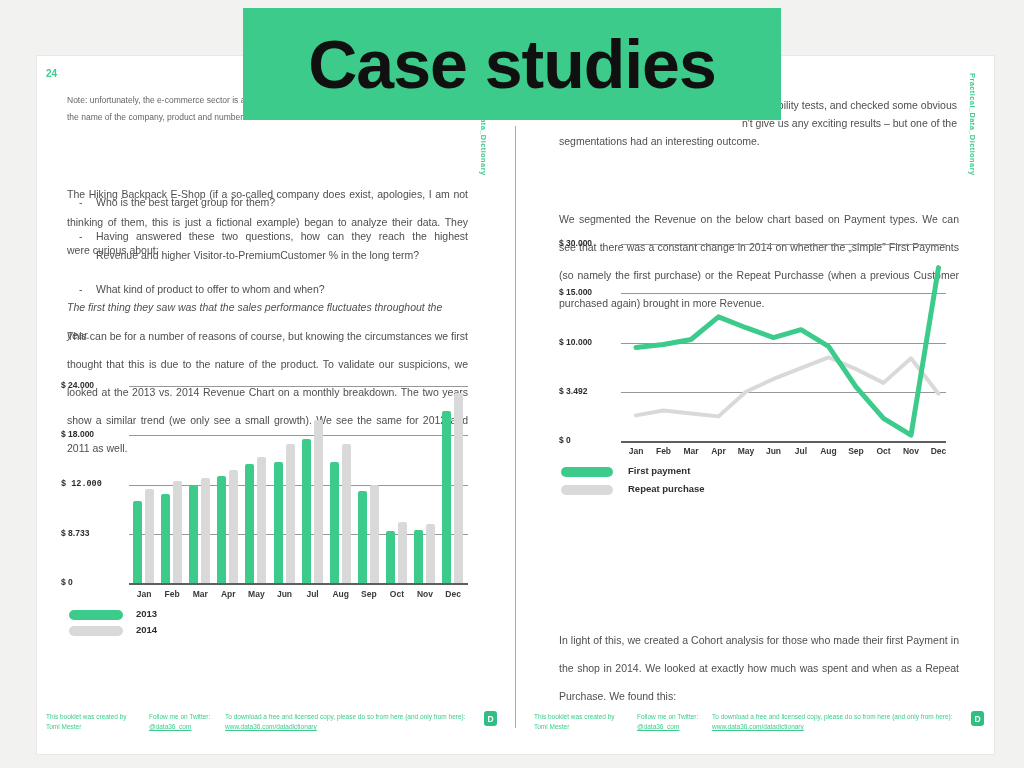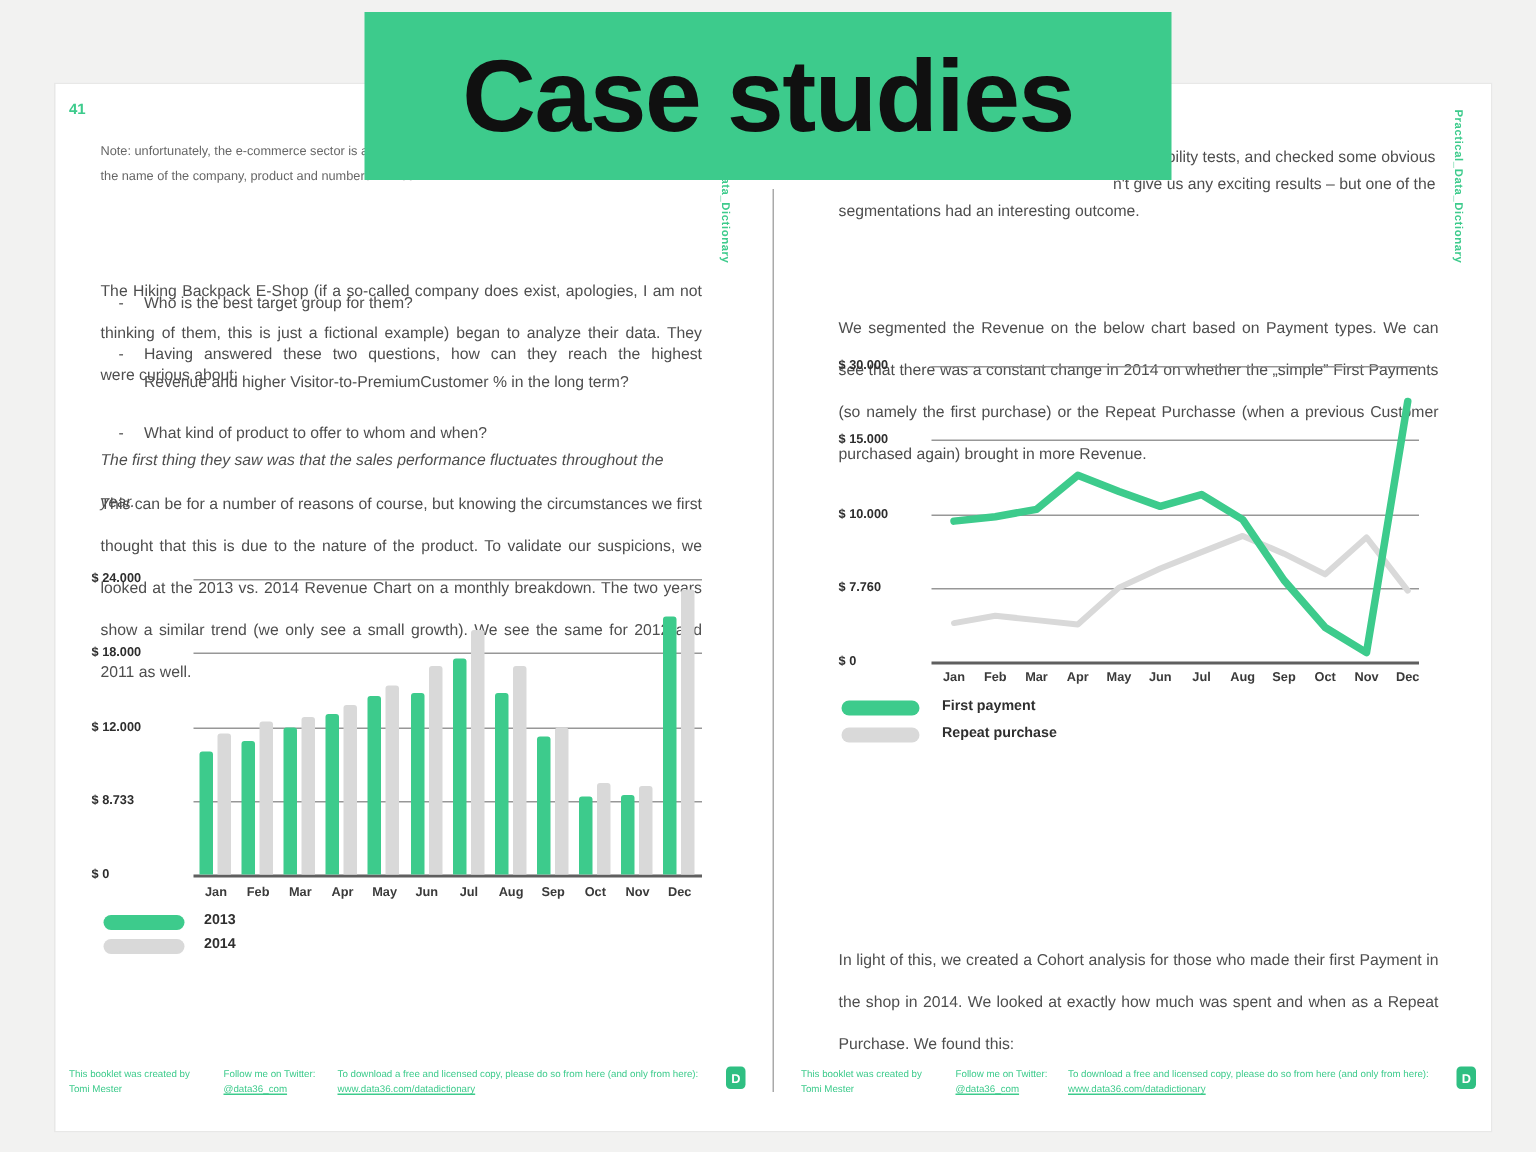--- a/index.html
+++ b/index.html
@@ -53,42 +53,42 @@
     position:absolute;width:13px;height:15px;background:#2fbf82;border-radius:3px;
     display:flex;align-items:center;justify-content:center;
     color:#ffffff;font-size:8.5px;font-weight:700;
   }
 </style>
 </head>
 <body>
 
 <div id="spread">
 
-  <div class="abs pagenum" style="left:9px;top:12px;">41</div>
+  <div class="abs pagenum" style="left:9px;top:12px;">24</div>
 
   <div class="abs note" style="left:30px;top:39px;">Note: unfortunately, the e-commerce sector is a really toug</div>
   <div class="abs note" style="left:30px;top:56px;">the name of the company, product and numbers with som</div>
 
   <div class="abs body-text" style="left:30px;top:78px;width:401px;">The Hiking Backpack E-Shop (if a so-called company does exist, apologies, I am not thinking of them, this is just a fictional example) began to analyze their data. They were curious about:</div>
 
   <div class="abs" style="left:30px;top:122px;width:401px;">
     <div class="bullet-row">Who is the best target group for them?</div>
     <div class="bullet-row">Having answered these two questions, how can they reach the highest Revenue and higher Visitor-to-PremiumCustomer % in the long term?</div>
     <div class="bullet-row">What kind of product to offer to whom and when?</div>
   </div>
 
   <div class="abs body-text first-line" style="left:30px;top:191px;width:401px;font-style:italic;">The first thing they saw was that the sales performance fluctuates throughout the year.</div>
   <div class="abs body-text" style="left:30px;top:220px;width:401px;">This can be for a number of reasons of course, but knowing the circumstances we first thought that this is due to the nature of the product. To validate our suspicions, we looked at the 2013 vs. 2014 Revenue Chart on a monthly breakdown. The two years show a similar trend (we only see a small growth). We see the same for 2012 and 2011 as well.</div>
 
   <div id="barChart" class="chart" style="left:24px;top:325px;width:412px;height:270px;">
       <div class="ylab" style="top: -1px;">$ 24.000</div>
       <div class="grid" style="left: 68px; width: 339px; top: 5px;"></div>
       <div class="ylab" style="top: 48.25px;">$ 18.000</div>
       <div class="grid" style="left: 68px; width: 339px; top: 54.25px;"></div>
-      <div class="ylab" style="top: 97.5px;">$ 12.000</div>
+      <div class="ylab" style="top: 97.5px; font-family: Liberation Mono, monospace;">$ 12.000</div>
       <div class="grid" style="left: 68px; width: 339px; top: 103.5px;"></div>
       <div class="ylab" style="top: 146.75px;">$ 8.733</div>
       <div class="grid" style="left: 68px; width: 339px; top: 152.75px;"></div>
       <div class="ylab" style="top: 196px;">$ 0</div>
       <div class="grid axis" style="left: 68px; width: 339px; top: 202px;"></div>
       <div class="xlab" style="left: 69px; top: 208px;">Jan</div>
       <div class="xlab" style="left: 97.1px; top: 208px;">Feb</div>
       <div class="xlab" style="left: 125.2px; top: 208px;">Mar</div>
       <div class="xlab" style="left: 153.3px; top: 208px;">Apr</div>
       <div class="xlab" style="left: 181.4px; top: 208px;">May</div>
@@ -139,21 +139,21 @@
 
   <div class="abs body-text" style="left:522px;top:103px;width:400px;">We segmented the Revenue on the below chart based on Payment types. We can see that there was a constant change in 2014 on whether the „simple” First Payments (so namely the first purchase) or the Repeat Purchasse (when a previous Customer purchased again) brought in more Revenue.</div>
 
   <div id="lineChart" class="chart line" style="left:510px;top:180px;width:412px;height:290px;">
       <div class="ylab" style="top: 2px;">$ 30.000</div>
       <div class="grid" style="left: 74px; width: 325px; top: 8px;"></div>
       <div class="ylab" style="top: 51.25px;">$ 15.000</div>
       <div class="grid" style="left: 74px; width: 325px; top: 57.25px;"></div>
       <div class="ylab" style="top: 100.5px;">$ 10.000</div>
       <div class="grid" style="left: 74px; width: 325px; top: 106.5px;"></div>
-      <div class="ylab" style="top: 149.75px;">$ 7.760</div>
+      <div class="ylab" style="top: 149.75px;">$ 3.492</div>
       <div class="grid" style="left: 74px; width: 325px; top: 155.75px;"></div>
       <div class="ylab" style="top: 199px;">$ 0</div>
       <div class="grid axis" style="left: 74px; width: 325px; top: 205px;"></div>
       <div class="xlab" style="left: 75px; top: 210px;">Jan</div>
       <div class="xlab" style="left: 102.5px; top: 210px;">Feb</div>
       <div class="xlab" style="left: 130px; top: 210px;">Mar</div>
       <div class="xlab" style="left: 157.5px; top: 210px;">Apr</div>
       <div class="xlab" style="left: 185px; top: 210px;">May</div>
       <div class="xlab" style="left: 212.5px; top: 210px;">Jun</div>
       <div class="xlab" style="left: 240px; top: 210px;">Jul</div>

